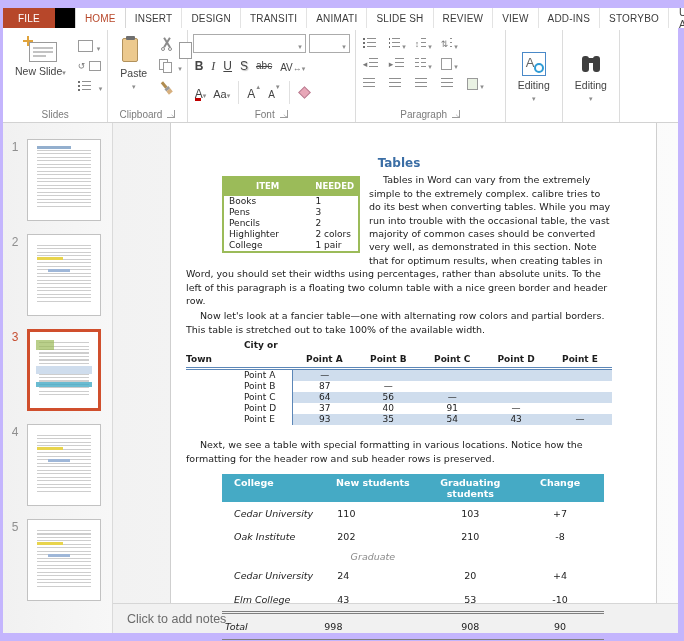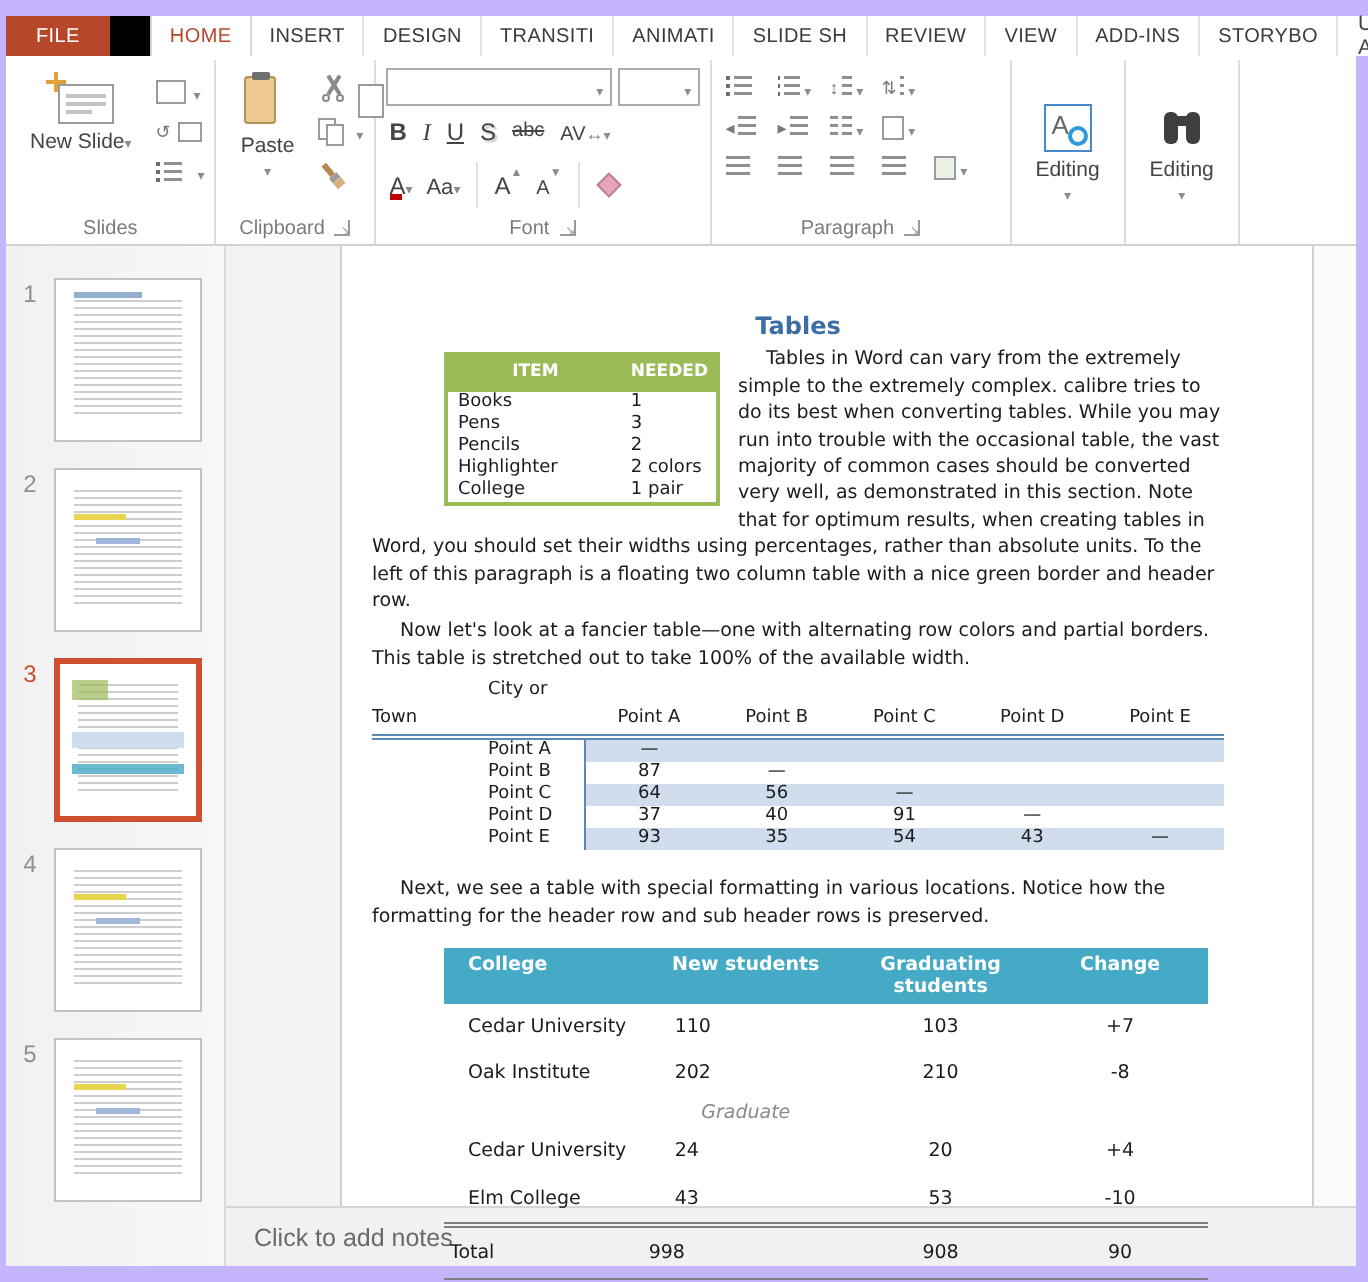--- a/index.html
+++ b/index.html
@@ -99,36 +99,36 @@
   .para + .para { margin-top:2px; }
 
   table.green { float:left; width:138px; margin:3px 9px 6px 36px; border-collapse:collapse; border:2px solid #9BBB59; font-size:9px; }
   table.green th { background:#9BBB59; color:#fff; font-size:8.5px; font-weight:bold; text-align:center; padding:2px 0; }
   table.green td { padding:0 0 0 5px; height:11px; line-height:11px; }
   table.green td.v { padding-left:4px; }
   table.green col.c1 { width:65%; } table.green col.c2 { width:35%; }
 
   table.city { width:100%; border-collapse:collapse; margin-top:3px; font-size:9px; }
   table.city col.c0 { width:25%; } table.city col.cn { width:15%; }
-  table.city th { font-weight:normal; vertical-align:bottom; padding-bottom:1px; border-bottom:3px double #5c87b8; }
+  table.city th { font-weight:bold; vertical-align:bottom; padding-bottom:1px; border-bottom:3px double #5c87b8; }
   table.city th.lbl { text-align:left; text-indent:58px; }
   table.city th.pt { text-align:center; }
   table.city td { height:11px; line-height:11px; text-align:center; }
   table.city td.lbl { text-align:left; text-indent:58px; }
   table.city td.first { border-left:1px solid #5c87b8; }
   table.city tr.shaded td.val { background:#CFDDED; }
 
   .para3 { margin-top:13px; text-indent:14px; }
 
   table.college { width:382px; margin:9px 0 0 36px; border-collapse:collapse; font-size:9.5px; }
   table.college col.k1{width:26%;} table.college col.k2{width:27%;} table.college col.k3{width:24%;} table.college col.k4{width:23%;}
   table.college thead th { background:#45AAC5; color:#fff; font-weight:bold; text-align:center; vertical-align:top; padding:3px 3px; line-height:11px; }
   table.college thead th.first { text-align:left; padding-left:12px; }
   table.college td { padding:5px 3px; }
-  table.college td.name { padding-left:12px; }
+  table.college td.name { padding-left:12px;font-style:italic; }
   table.college td.new { padding-left:16px; }
   table.college td.ctr { text-align:center; }
   table.college tr.sub td { padding:1px 3px; color:#8a8a8a; font-style:italic; text-align:center; }
   table.college tr.total td { border-top:3px double #7f7f7f; border-bottom:1px solid #7f7f7f; padding:6px 3px; }
 
   .notesbar { height:30px; background:#f1f1f1; border-top:1px solid #d6d6d6; display:flex; align-items:center; padding-left:14px; font-size:12.5px; color:#6a6a6a; flex:0 0 auto; }
 </style>
 </head>
 <body>
 

